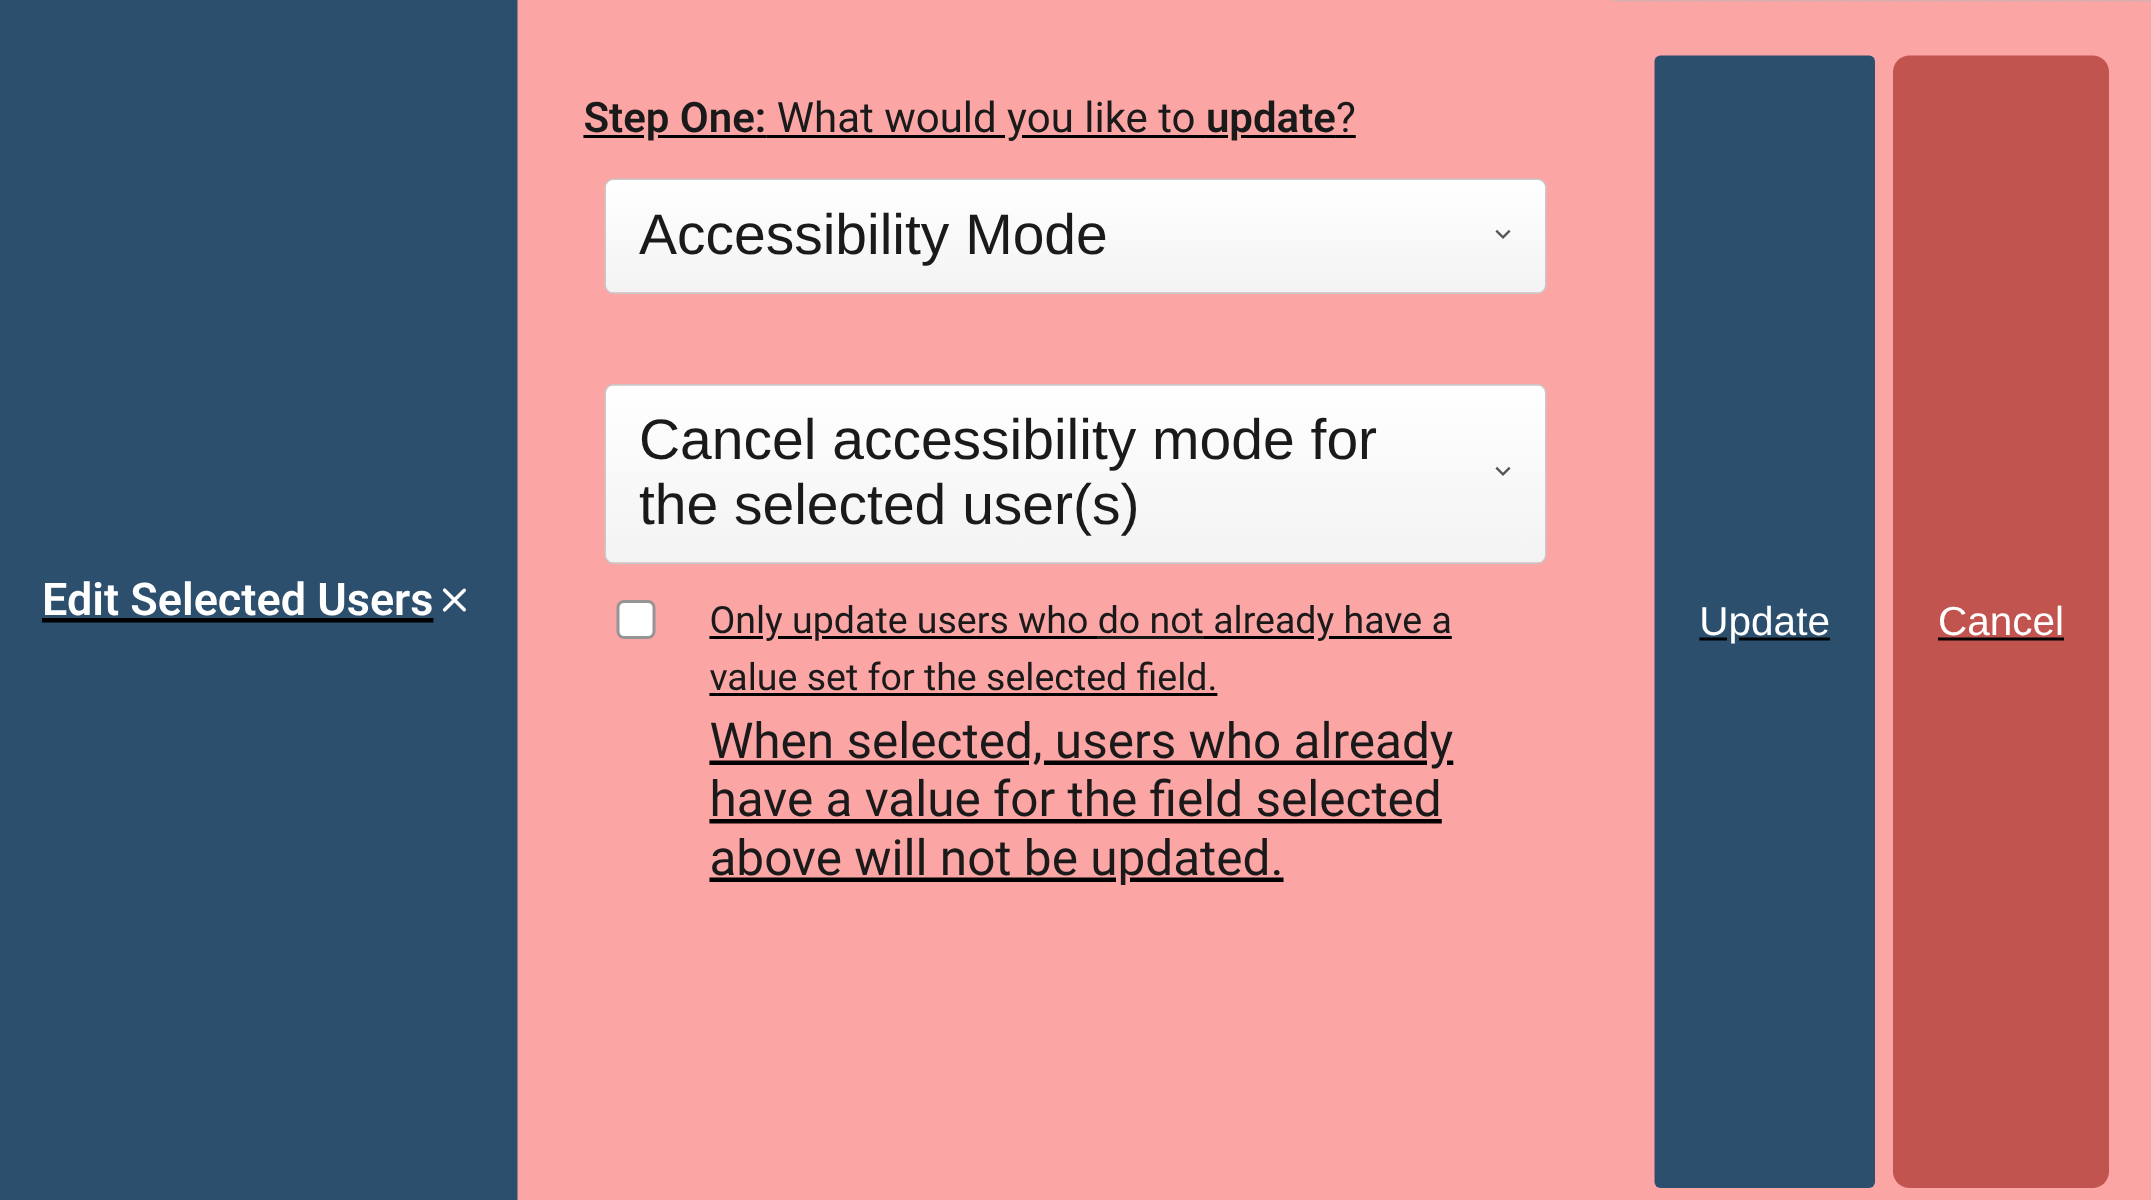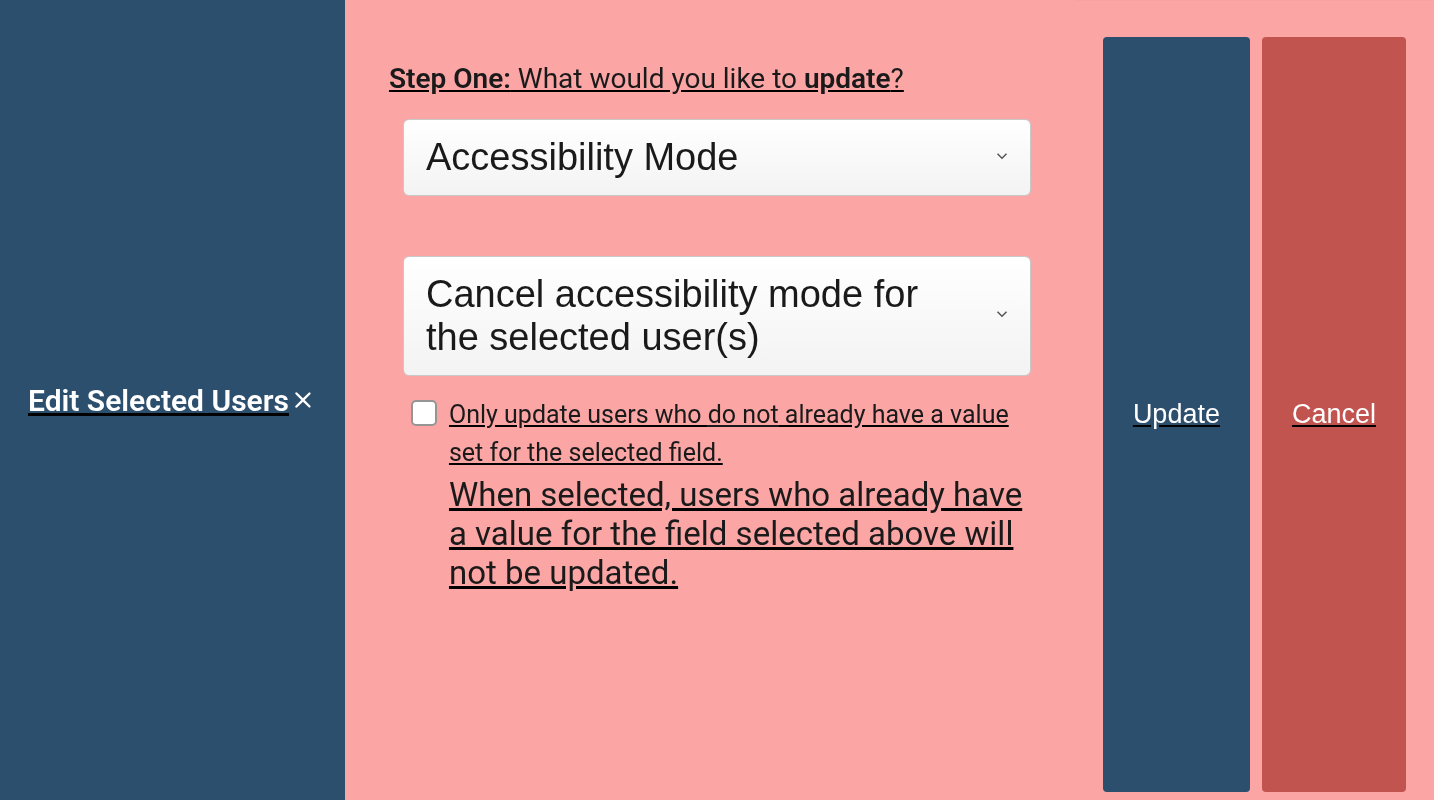--- a/index.html
+++ b/index.html
@@ -95,21 +95,21 @@
     }
     .step-block {
       margin-bottom: 60px;
     }
     .step-block.step2 {
       margin-bottom: 30px;
     }
     .checkbox-row {
       display: flex;
       align-items: flex-start;
-      gap: 12px;
+      gap: 36px;
       margin-left: 22px;
       margin-top: 18px;
       justify-content: center;
     }
     .checkbox {
       width: 26px;
       height: 26px;
       border: 2px solid #959595;
       border-radius: 5px;
       background: #ffffff;
@@ -143,20 +143,21 @@
       border: none;
       border-radius: 4px;
       cursor: pointer;
       color: #ffffff;
     }
     .btn-primary {
       background: #2c4f6e;
     }
     .btn-danger {
       background: #c25450;
+      border-radius: 11px;
     }
   </style>
 </head>
 <body>
 
 <div class="modal">
   <div class="modal-header">
     <div class="modal-title">Edit Selected Users</div>
     <div class="close-icon">
       <svg viewBox="0 0 24 24" fill="currentColor">

